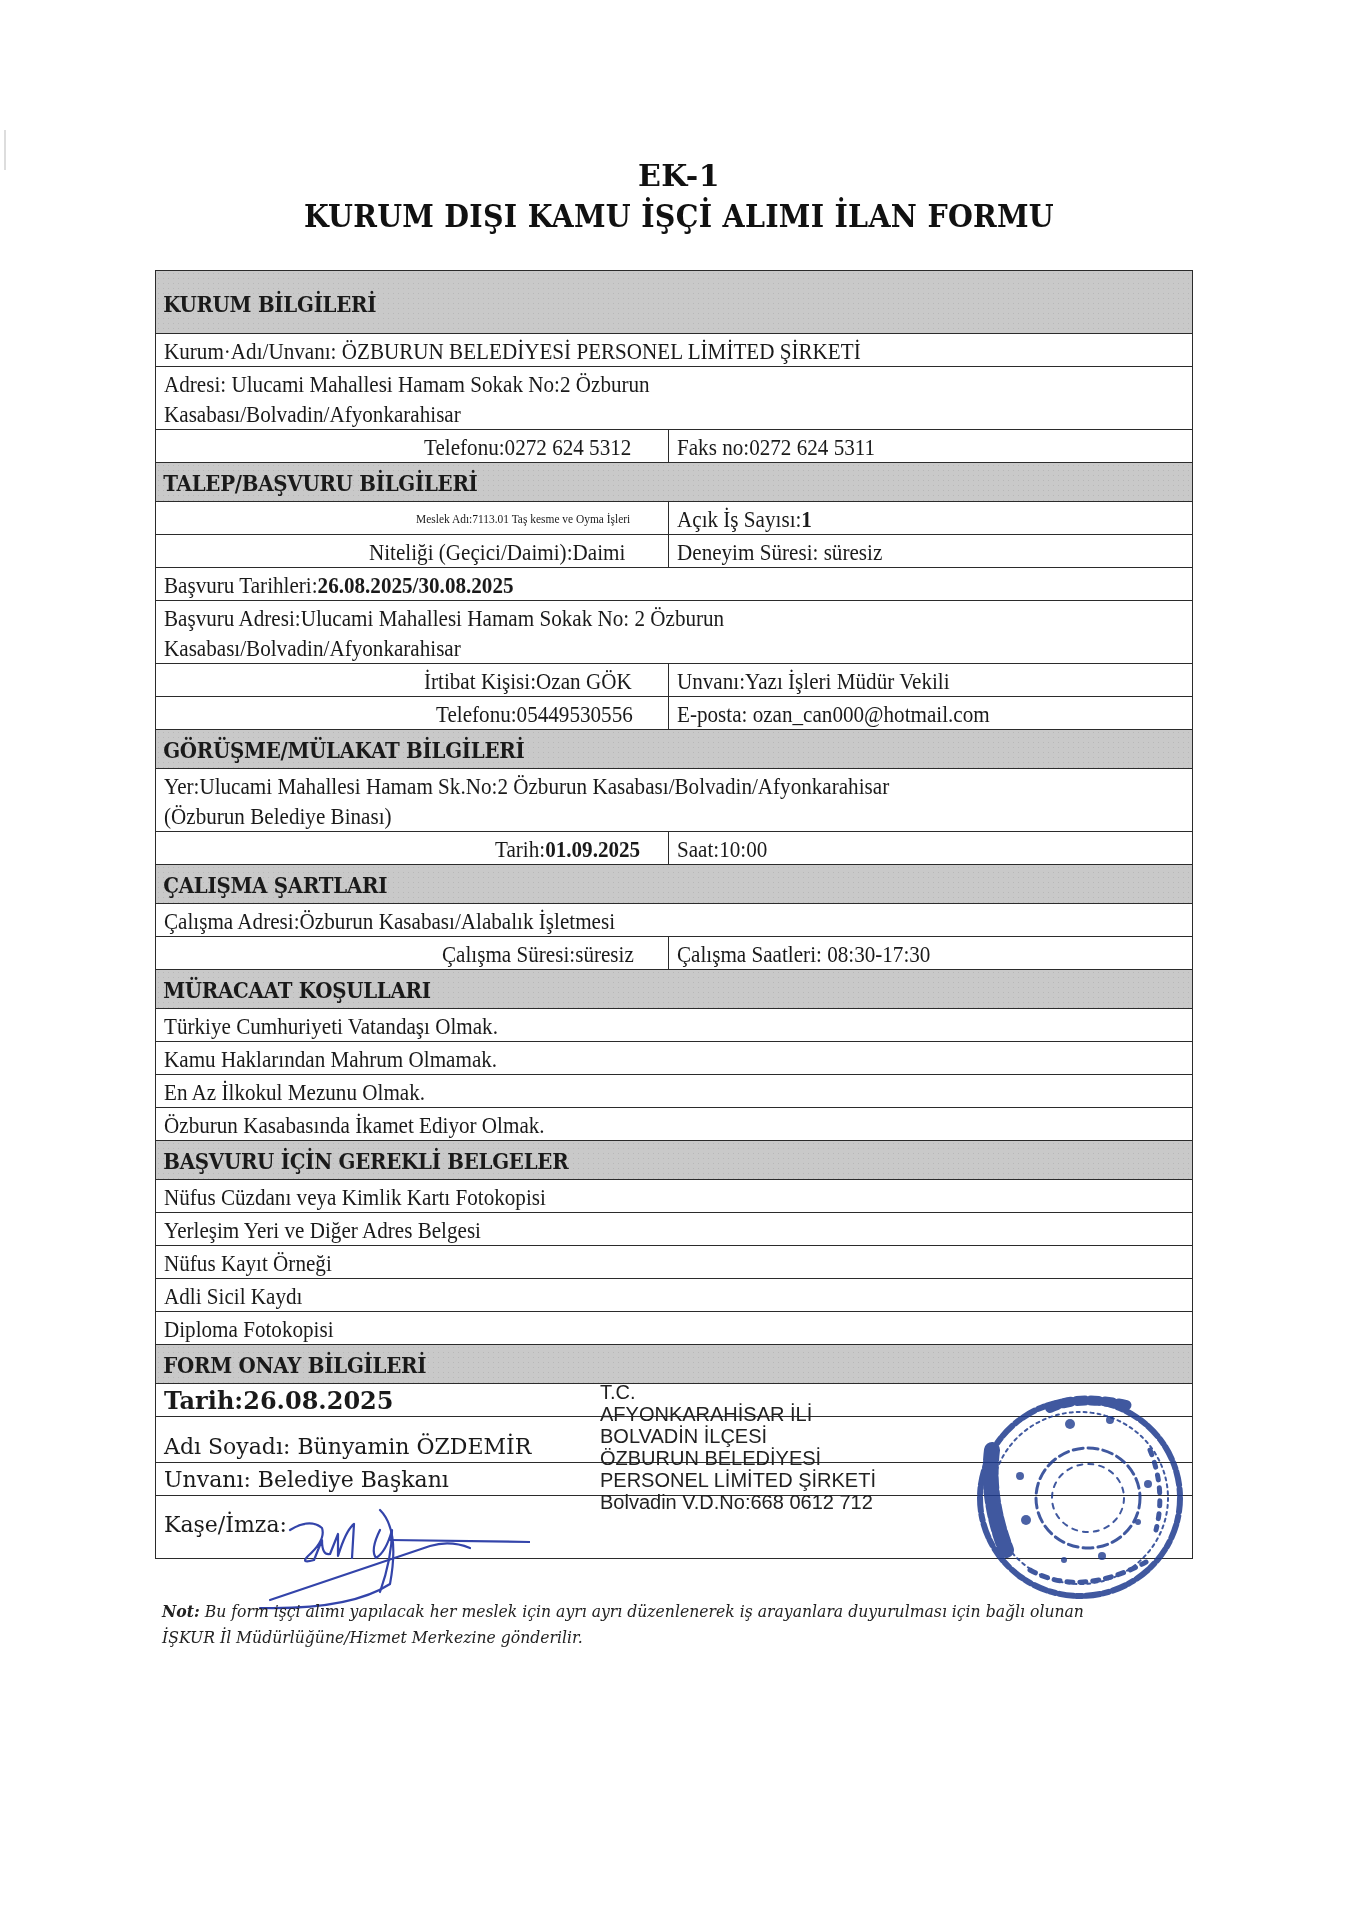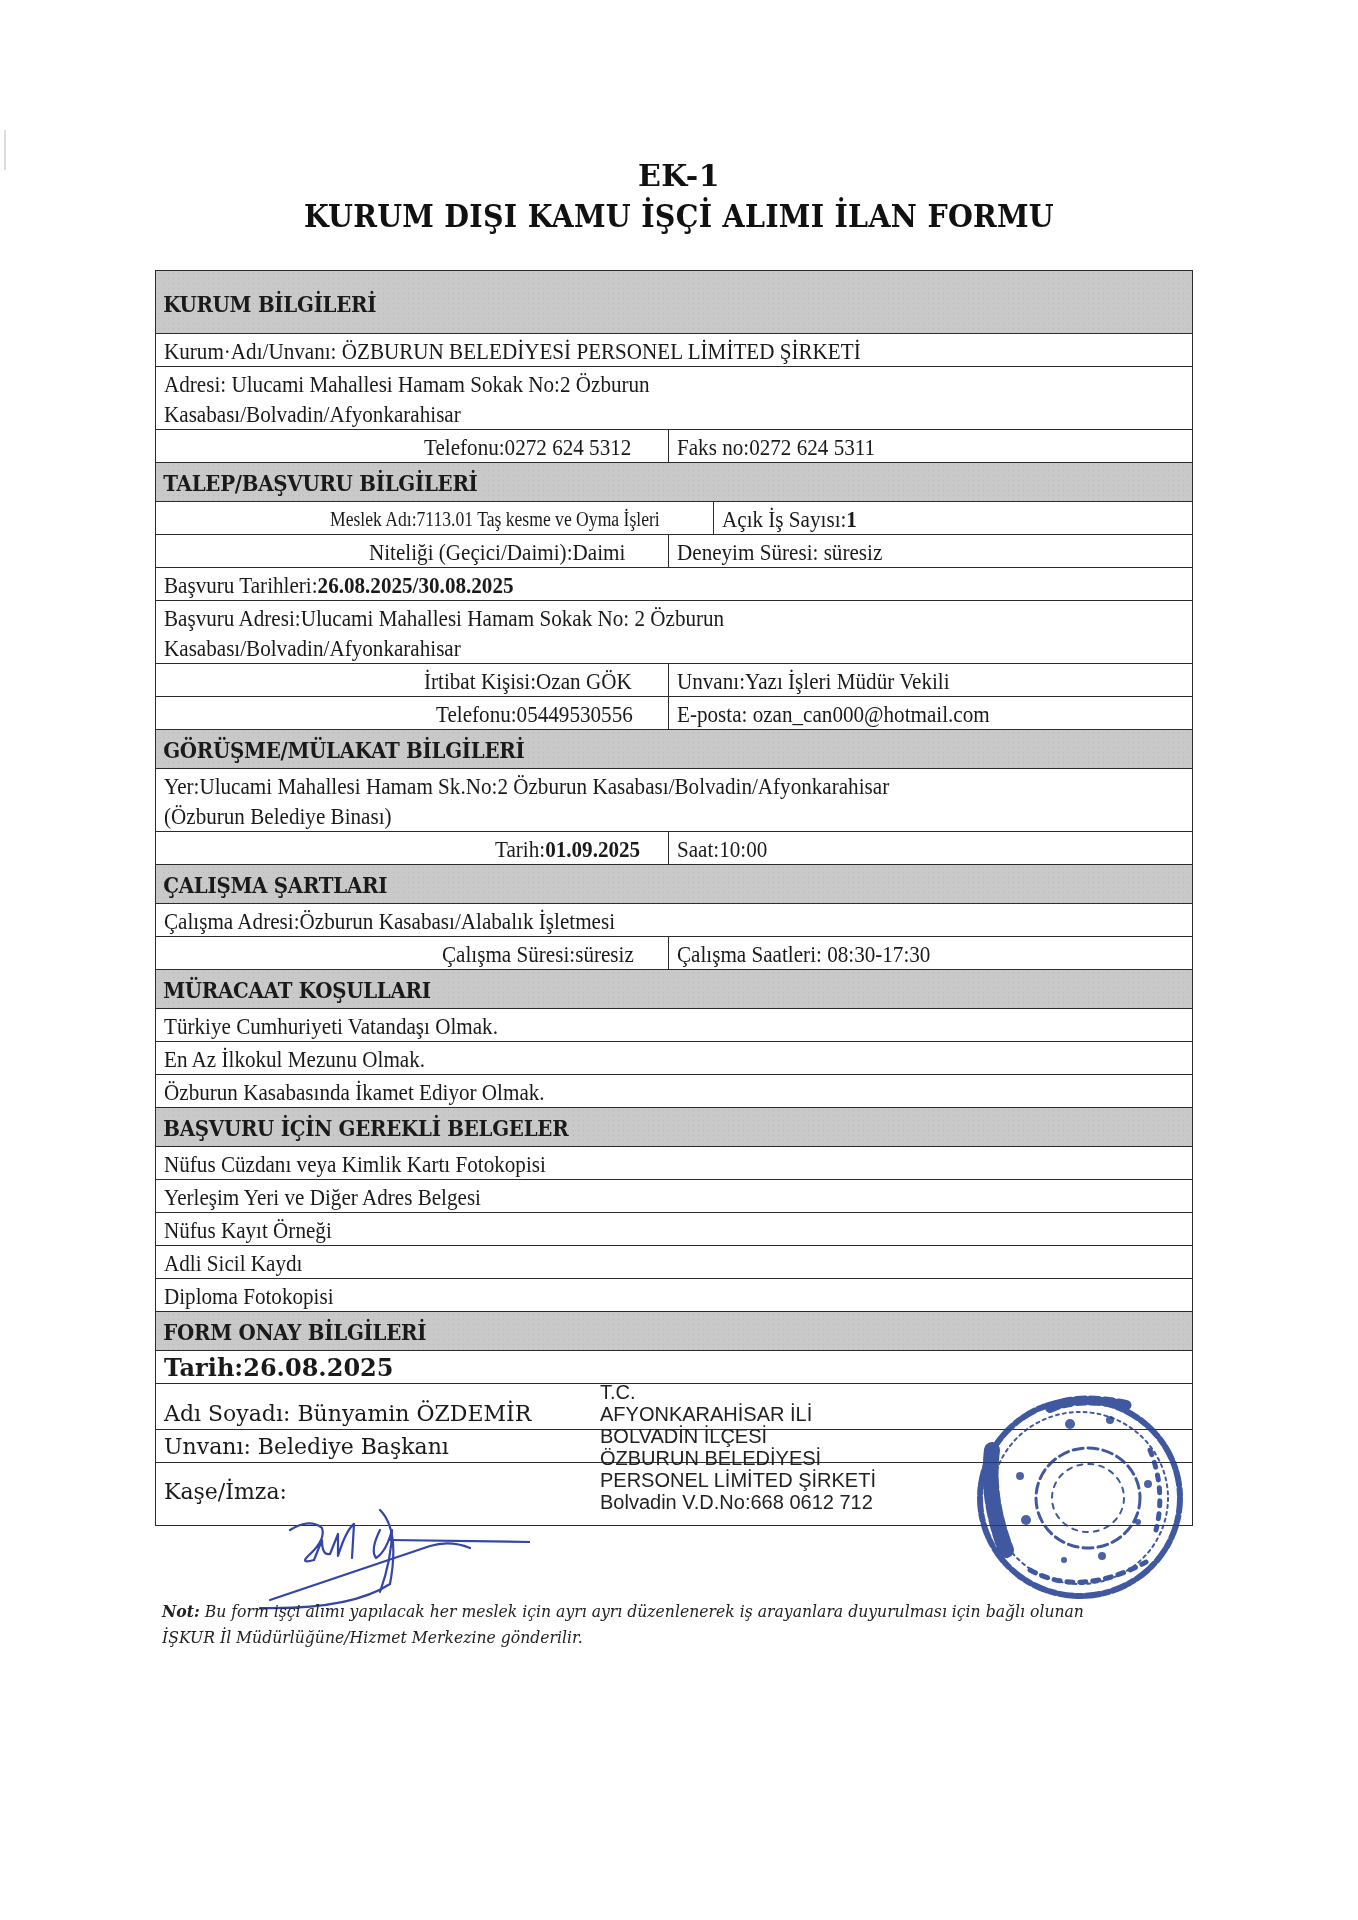--- a/index.html
+++ b/index.html
@@ -12,21 +12,21 @@
   .cell { padding: 2px 8px 0 8px; font-size: 24px; line-height: 30px; white-space: nowrap; transform-origin: left center; }
   .cell.half-left { width: 496px; border-right: 1.5px solid #2b2b2b; flex: none; text-align: right; }
   .cell.half-right { flex: 1; }
   .cell.full { flex: 1; }
   .section { background: #c9c9c9; background-image: radial-gradient(#b8b8b8 0.8px, transparent 1px); background-size: 5px 5px; min-height: 37px; }
   .section .cell { font-family: "DejaVu Serif", serif; font-weight: bold; font-size: 22px; line-height: 36px; letter-spacing: -0.3px; transform: scaleX(0.9); }
   .tall-section { min-height: 60px; }
   .tall-section .cell { line-height: 58px; padding-top: 4px; }
   b { font-weight: bold; }
   .condensed { display: inline-block; transform: scaleX(0.88); transform-origin: left center; }
-  .small { font-size: 20px; margin-left: 45px; }
+  .small { font-size: 13px; }
   .approve { font-family: "DejaVu Serif", serif; }
   .approve-bold { font-weight: bold; font-size: 24px; }
   .stamp-text { position: absolute; left: 600px; top: 1381px; width: 340px; font-family: "Liberation Sans", sans-serif; font-size: 20px; line-height: 22px; color: #222; }
   .stamp-text div { white-space: nowrap; }
   .seal { position: absolute; left: 960px; top: 1380px; width: 240px; height: 230px; }
   .signature { position: absolute; left: 230px; top: 1500px; width: 300px; height: 120px; }
   .note { position: absolute; left: 162px; top: 1598px; width: 1060px; font-family: "DejaVu Serif", serif; font-style: italic; font-size: 17px; line-height: 26px; color: #222; transform: scaleX(0.92); transform-origin: left top; }
   .note b { font-style: italic; }
   .scan-mark { position: absolute; left: 4px; top: 130px; width: 2px; height: 40px; background: #ddd; }
 </style>
@@ -109,20 +109,23 @@
   <div class="row">
     <div class="cell half-left"><span class="condensed">Çalışma Süresi:süresiz</span></div>
     <div class="cell half-right"><span class="condensed">Çalışma Saatleri: 08:30-17:30</span></div>
   </div>
 
   <div class="row section">
     <div class="cell full">MÜRACAAT KOŞULLARI</div>
   </div>
   <div class="row">
       <div class="cell full"><span class="condensed">Türkiye Cumhuriyeti Vatandaşı Olmak.</span></div>
+    </div>
+  <div class="row">
+      <div class="cell full"><span class="condensed">Kamu Haklarından Mahrum Olmamak.</span></div>
     </div>
   <div class="row">
       <div class="cell full"><span class="condensed">En Az İlkokul Mezunu Olmak.</span></div>
     </div>
   <div class="row">
       <div class="cell full"><span class="condensed">Özburun Kasabasında İkamet Ediyor Olmak.</span></div>
     </div>
 
   <div class="row section">
     <div class="cell full">BAŞVURU İÇİN GEREKLİ BELGELER</div>

